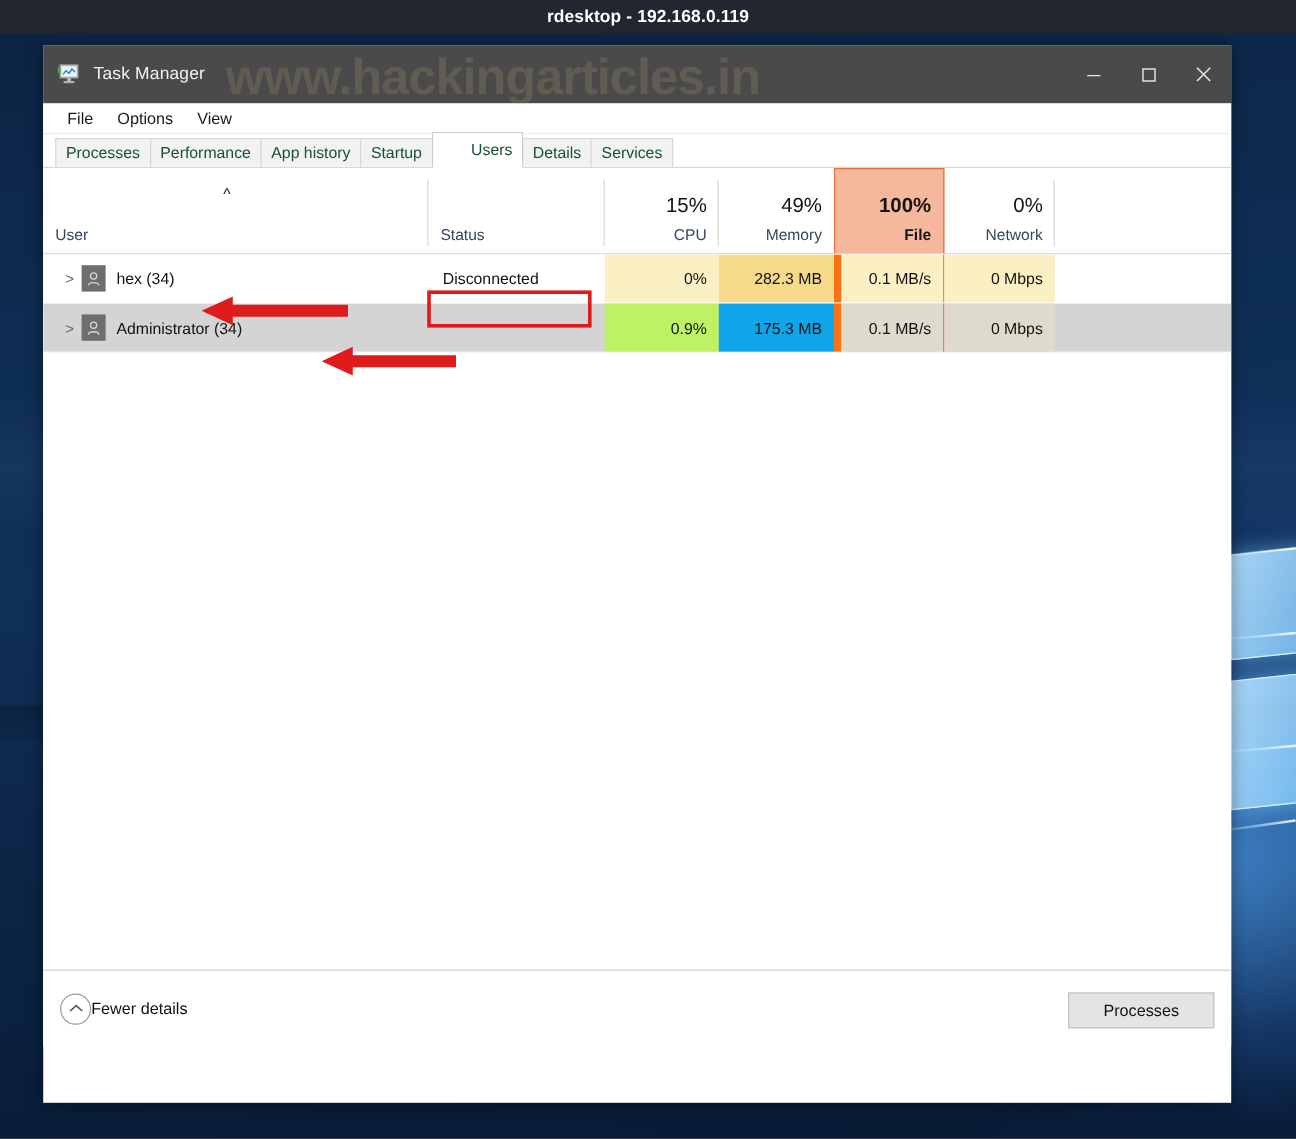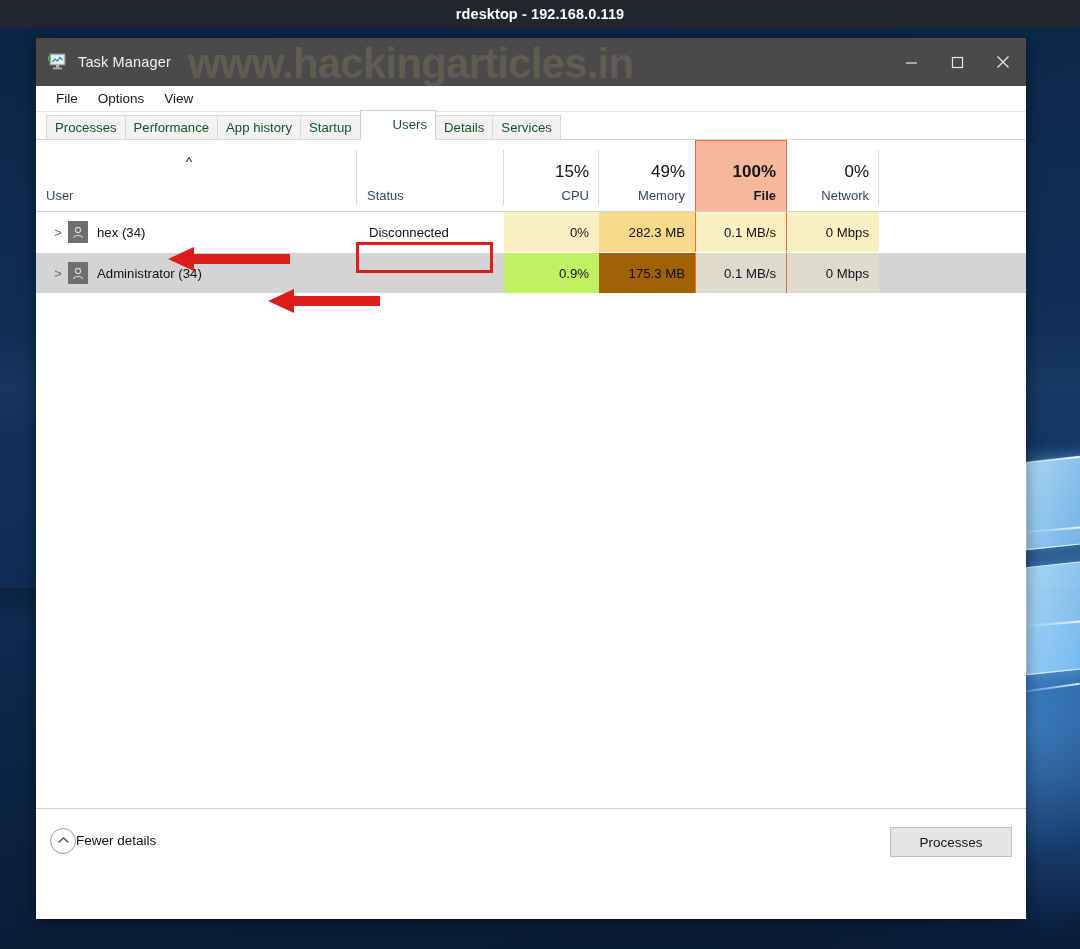--- a/index.html
+++ b/index.html
@@ -223,21 +223,21 @@
   .row.selected { background: #d4d4d4; }
   .cell {
     display: flex; align-items: center;
     font-size: 13.2px; color: #111;
   }
   .cell.user { width: 321px; padding-left: 12px; }
   .cell.status { width: 147px; padding-left: 12px; }
   .cell.num { justify-content: flex-end; padding-right: 10px; }
   .cell.cpu { width: 95px; }
   .cell.mem { width: 96px; }
-  .cell.disk { width: 92px; border-left: 1px solid #f97316; border-right: 1px solid #e2703a; }
+  .cell.disk { width: 92px; border-left: 6px solid #f97316; border-right: 1px solid #e2703a; }
   .cell.net { width: 92px; }
   .cell.pad { flex: 1; }
   .chev {
     width: 20px; color: #6a6a6a; font-size: 13px;
     display: flex; align-items: center; justify-content: center;
     flex: none;
   }
   .useravatar {
     width: 20px; height: 22px;
     background: #6e6e6e;
@@ -247,21 +247,21 @@
   .useravatar svg { display: block; }
   .uname { white-space: nowrap; }
 
   
   .r1 .cpu  { background: #fbf0c4; }
   .r1 .mem  { background: #f6d98b; }
   .r1 .disk { background: #fbf0c4; }
   .r1 .net  { background: #fbf0c4; }
   
   .r2 .cpu  { background: #bef264; }
-  .r2 .mem  { background: #a16207; }
+  .r2 .mem  { background: #0ea5e9; }
   .r2 .disk { background: #dedbcd; }
   .r2 .net  { background: #dedbcd; }
 
   
   .annot-arrow { position: absolute; pointer-events: none; z-index: 9; }
   #annot-arrow-1 { left: 168px; top: 246px; }
   #annot-arrow-2 { left: 268px; top: 288px; }
   #annot-box-disconnected {
     position: absolute;
     left: 356px; top: 242px;

